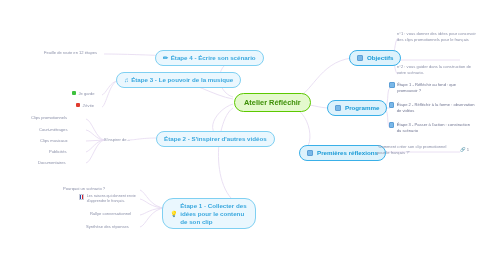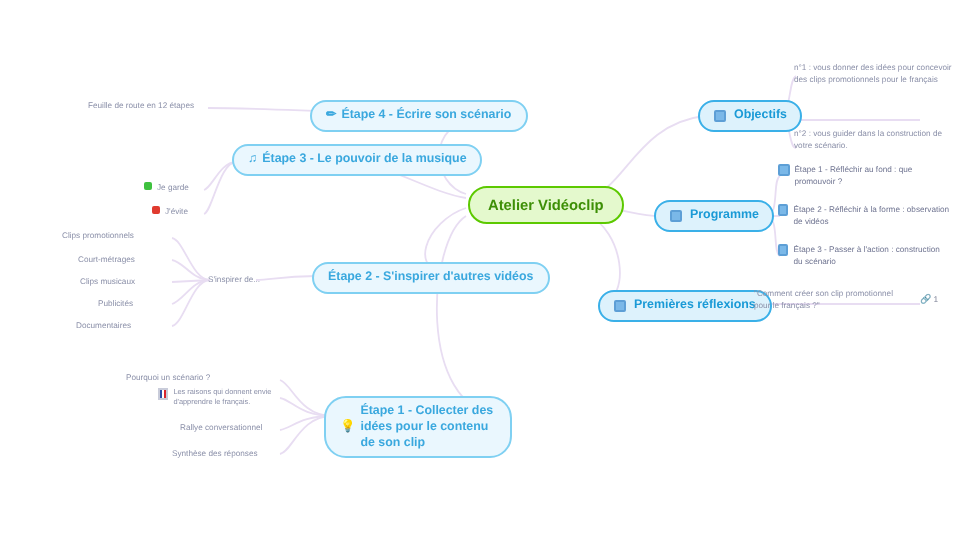--- a/index.html
+++ b/index.html
@@ -117,21 +117,21 @@
       <path d="M105,140 C96,140 92,162 86,163"></path>
 
       <path d="M166,208 C150,208 146,192 140,190"></path>
       <path d="M166,208 C150,208 146,200 140,199"></path>
       <path d="M166,208 C150,208 146,214 140,215"></path>
       <path d="M166,208 C150,208 146,226 140,227"></path>
     </g>
   </svg>
 
   <div class="node pill center" style="left:234px;top:93px;">
-    <span>Atelier Vidéoclip</span>
+    <span>Atelier Réfléchir</span>
   </div>
 
   <div class="node pill" style="left:349px;top:50px;">
     <span class="ico-sq sq-blue"></span>
     <span>Objectifs</span>
   </div>
   <div class="node leaf wrap" style="left:397px;top:31px;width:86px;">n°1 : vous donner des idées pour concevoir des clips promotionnels pour le français</div>
   <div class="node leaf wrap" style="left:397px;top:64px;width:80px;">n°2 : vous guider dans la construction de votre scénario.</div>
 
   <div class="node pill" style="left:327px;top:100px;">

